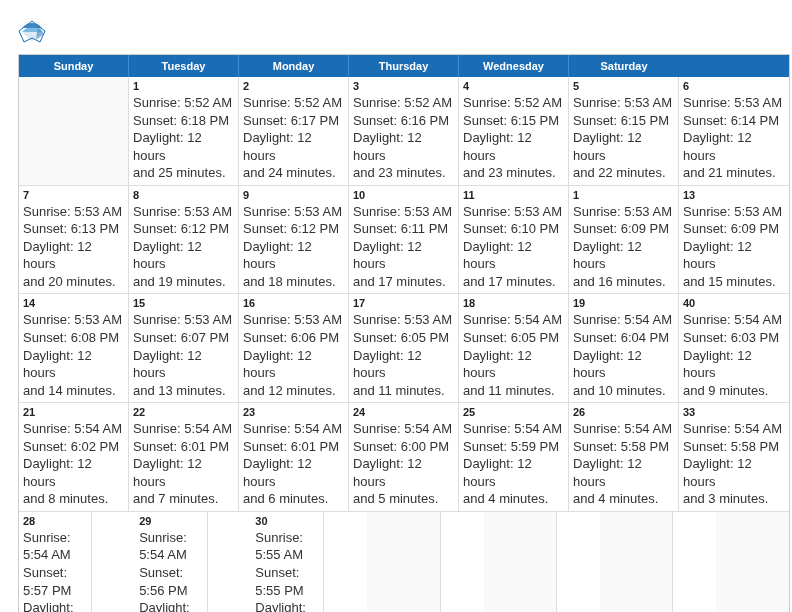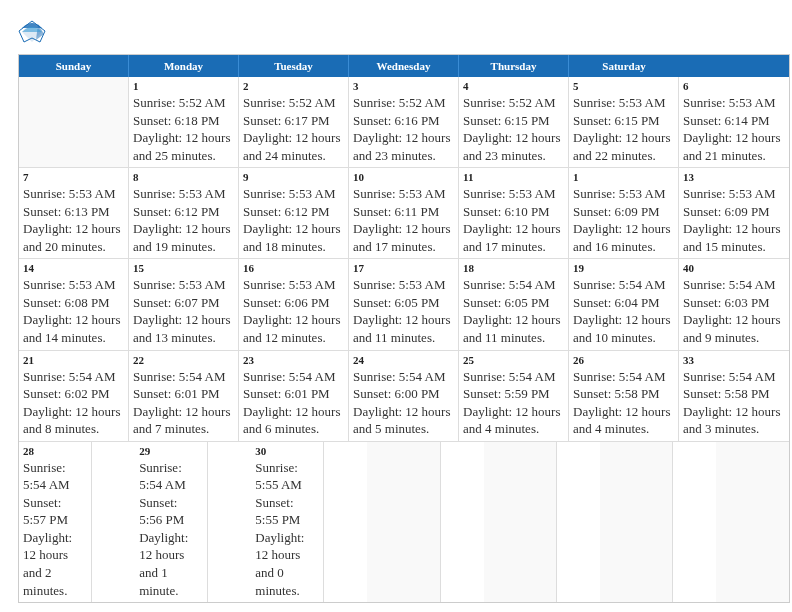--- a/index.html
+++ b/index.html
@@ -9,21 +9,20 @@
       font-family: Arial, sans-serif;
       background: #fff;
       overflow: hidden;
     }
     .page {
       width: 792px;
       height: 612px;
       padding: 18px 2px 10px 18px;
       display: flex;
       flex-direction: column;
-      font-family: Liberation Serif, serif;
     }
     .header {
       display: flex;
       justify-content: space-between;
       align-items: flex-start;
       margin-bottom: 8px;
     }
     .logo {
       display: flex;
       align-items: center;
@@ -138,24 +137,24 @@
     </div>
     <div class="title-section">
       <div class="month-title"></div>
       <div class="location"></div>
     </div>
   </div>
 
   <div class="calendar">
     <div class="cal-header">
     <div class="cal-header-cell">Sunday</div>
+        <div class="cal-header-cell">Tuesday</div>
         <div class="cal-header-cell">Monday</div>
-        <div class="cal-header-cell">Tuesday</div>
+        <div class="cal-header-cell">Thursday</div>
         <div class="cal-header-cell">Wednesday</div>
-        <div class="cal-header-cell">Thursday</div>
         <div class="cal-header-cell">Saturday</div>
       </div>
     <div class="cal-body">
     <div class="cal-row">
           <div class="cal-cell empty"></div>
           <div class="cal-cell">
             <div class="day-num">1</div>
             <div class="cell-info">Sunrise: 5:52 AM<br>Sunset: 6:18 PM<br>Daylight: 12 hours<br>and 25 minutes.</div>
           </div>
           <div class="cal-cell">

